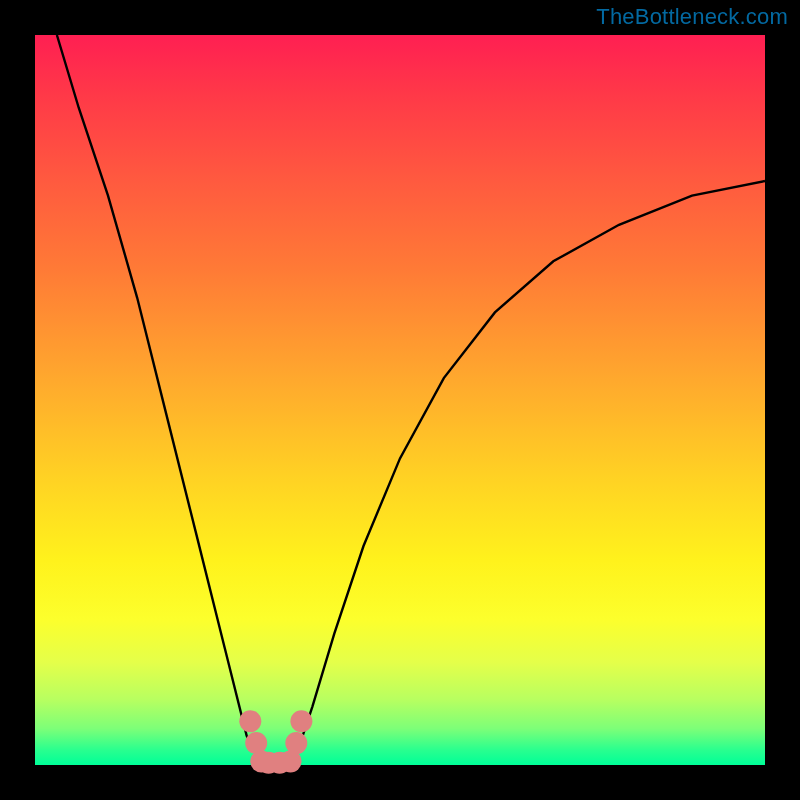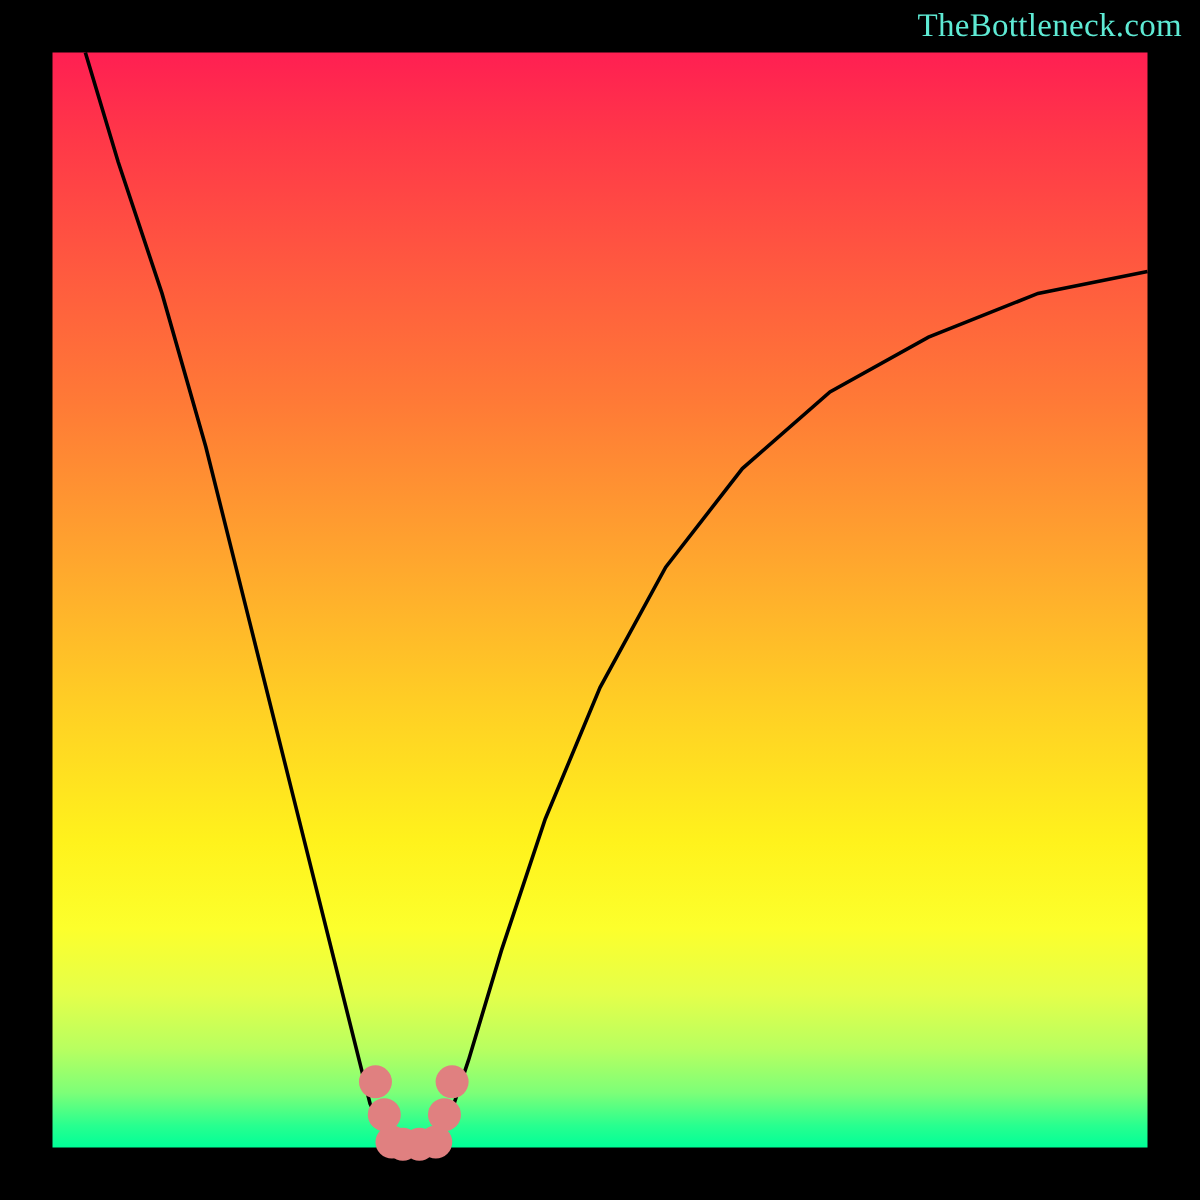--- a/index.html
+++ b/index.html
@@ -14,26 +14,25 @@
   .frame {
     position: absolute;
     left: 0; top: 0;
     width: 800px; height: 800px;
     background: #000;
   }
   .watermark {
     position: absolute;
     top: 4px;
     right: 12px;
-    color: #5eead4;
+    color: #0369a1;
     font-size: 22px;
     letter-spacing: 0.2px;
     font-weight: 400;
     user-select: none;
-    font-family: Liberation Serif, serif;
   }
   .plot {
     position: absolute;
     left: 35px;
     top: 35px;
     width: 730px;
     height: 730px;
     background: linear-gradient(to bottom,
       #ff1f52 0%,
       #ff3848 8%,

